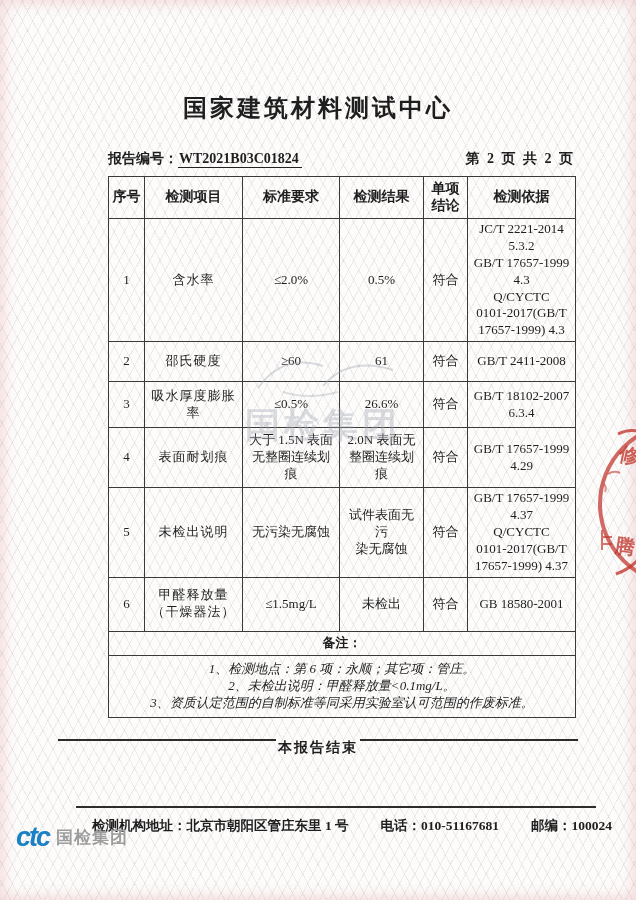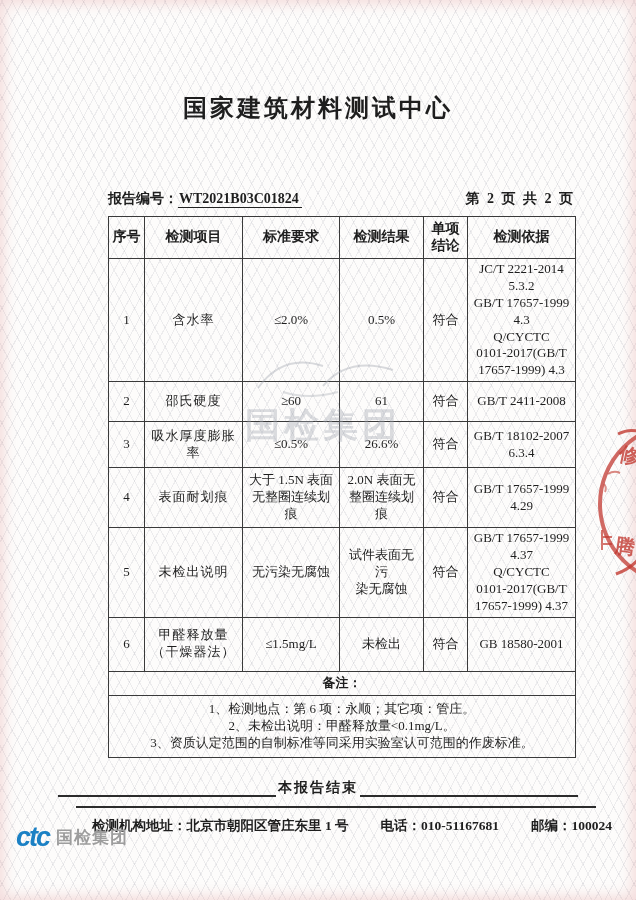--- a/index.html
+++ b/index.html
@@ -24,42 +24,42 @@
   .subtitle {
     margin-top:27px; text-align:center;
     font-size:21px; font-weight:bold; letter-spacing:14px; text-indent:14px;
   }
   .report-row {
     margin:26px 0 0 108px; width:467px;
     display:flex; justify-content:space-between; align-items:flex-end;
     font-size:14px; font-weight:bold;
   }
   .report-no { border-bottom:1.5px solid #222; padding:0 3px 1px 1px; }
-  .page-info { letter-spacing:2px;margin-top:40px; }
+  .page-info { letter-spacing:2px; }
   
   table.report {
     margin:8px 0 0 108px; width:467px;
     border-collapse:collapse; table-layout:fixed;
   }
   table.report td, table.report th {
     border:1.6px solid #3a3a3a;
     text-align:center; vertical-align:middle;
     font-size:13px; padding:2px 3px;
     white-space:pre-line; line-height:1.3;
   }
   table.report th { font-size:14px; font-weight:bold; height:42px; line-height:1.15; }
   .r1 td{height:112px;} .r2 td{height:40px;} .r3 td{height:46px;}
   .r4 td{height:60px;} .r5 td{height:86px;} .r6 td{height:54px;}
   td.item { letter-spacing:1px; }
   td.notes-label { text-align:left; font-weight:bold; font-size:14px; height:24px; padding-left:8px; }
-  td.notes-body  { text-align:left; font-size:13px; height:62px; padding:4px 8px 6px 8px; vertical-align:top; line-height:1.55; }
+  td.notes-body  { text-align:left; font-size:13px; height:62px; padding:4px 8px 6px 8px; vertical-align:top; line-height:1.55;font-style:italic; }
   
   .end-line {
     margin:21px auto 0 auto; width:520px;
-    display:flex; align-items:flex-end;
+    display:flex; align-items:flex-start;
   }
   .end-line .bar { flex:1; border-top:2.5px solid #2c2c2c; }
   .end-line .txt { font-size:14px; font-weight:bold; letter-spacing:2px; padding:0 2px; }
   
   .footer {
     position:absolute; left:76px; top:806px; width:520px;
     border-top:2.5px solid #2c2c2c; padding-top:9px;
     font-size:13.5px; font-weight:bold; text-align:center; white-space:nowrap;
   }
   .footer span { margin:0 16px;text-align:right; }

